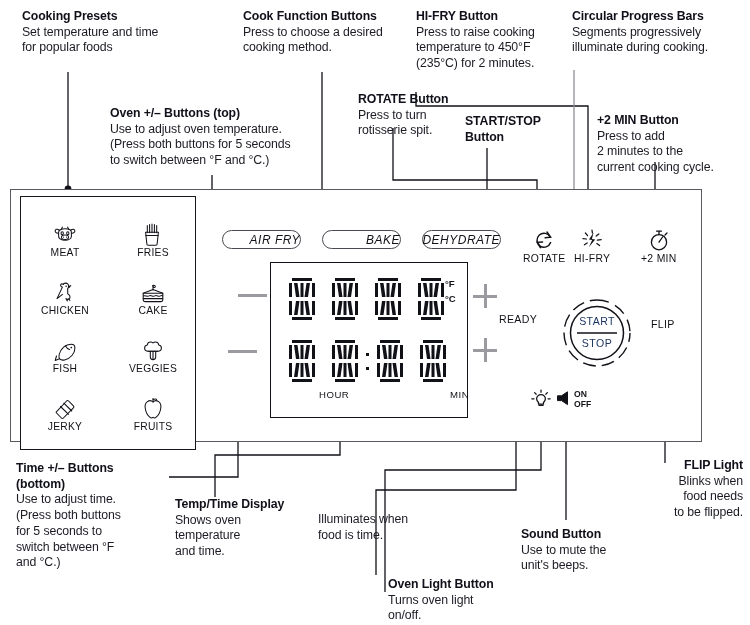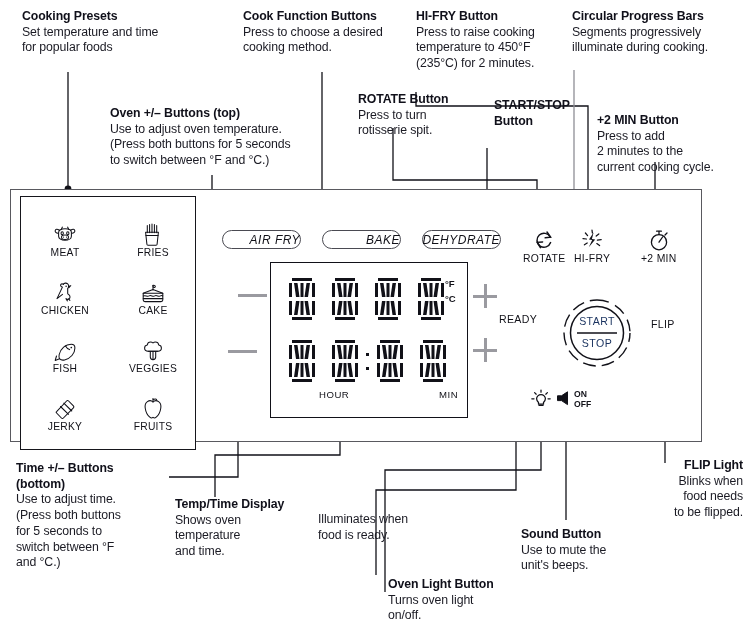--- a/index.html
+++ b/index.html
@@ -305,21 +305,21 @@
 (Press both buttons for 5 seconds
 to switch between °F and °C.)</div>
   </div>
 
   <div class="callout" style="left:358px; top:92px; width:112px;">
     <div class="c-title">ROTATE Button</div>
     <div class="c-body">Press to turn
 rotisserie spit.</div>
   </div>
 
-  <div class="callout" style="left:465px; top:98px; width:100px;margin-left:29px;">
+  <div class="callout" style="left:465px; top:114px; width:100px;">
     <div class="c-title">START/STOP
 Button</div>
   </div>
 
   <div class="callout" style="left:597px; top:113px; width:140px;">
     <div class="c-title">+2 MIN Button</div>
     <div class="c-body">Press to add
 2 minutes to the
 current cooking cycle.</div>
   </div>
@@ -336,21 +336,21 @@
 
   <div class="callout" style="left:167px; top:497px; width:130px;margin-left:8px;">
     <div class="c-title">Temp/Time Display</div>
     <div class="c-body">Shows oven
 temperature
 and time.</div>
   </div>
 
   <div class="callout" style="left:318px; top:512px; width:128px;">
     <div class="c-body">Illuminates when
-food is ready.</div>
+food is time.</div>
   </div>
 
   <div class="callout" style="left:388px; top:577px; width:140px;">
     <div class="c-title">Oven Light Button</div>
     <div class="c-body">Turns oven light
 on/off.</div>
   </div>
 
   <div class="callout" style="left:521px; top:527px; width:130px;">
     <div class="c-title">Sound Button</div>
@@ -623,21 +623,21 @@
             <rect x="14.5" y="24" width="3" height="14"></rect>
           <polygon points="8,6 11.5,6 13.5,20 10,20"></polygon>
             <polygon points="24,6 20.5,6 18.5,20 22,20"></polygon>
           <polygon points="11.5,38 8,38 10,24 13.5,24"></polygon>
             <polygon points="20.5,38 24,38 22,24 18.5,24"></polygon>
         </g>
       </svg>
     </div>
 
     <div class="seg-caption" style="left:48px; top:126px;">HOUR</div>
-    <div class="seg-caption" style="left:129px; top:126px;padding-left:39px;">MIN</div>
+    <div class="seg-caption" style="left:140px; top:126px;padding-left:39px;">MIN</div>
   </div>
 
   <div class="adj-bar" style="left:238px; top:294px;"></div>
   <div class="adj-cross" style="left:473px; top:284px;"></div>
   <div class="adj-bar" style="left:228px; top:350px;"></div>
   <div class="adj-cross" style="left:473px; top:338px;"></div>
 
   <div class="ibtn" style="left:523px; top:228px;">
     <span class="i-ico">
       <svg width="22" height="22" viewBox="0 0 22 22" fill="none" stroke="#111118" stroke-width="1.5" stroke-linecap="round">

